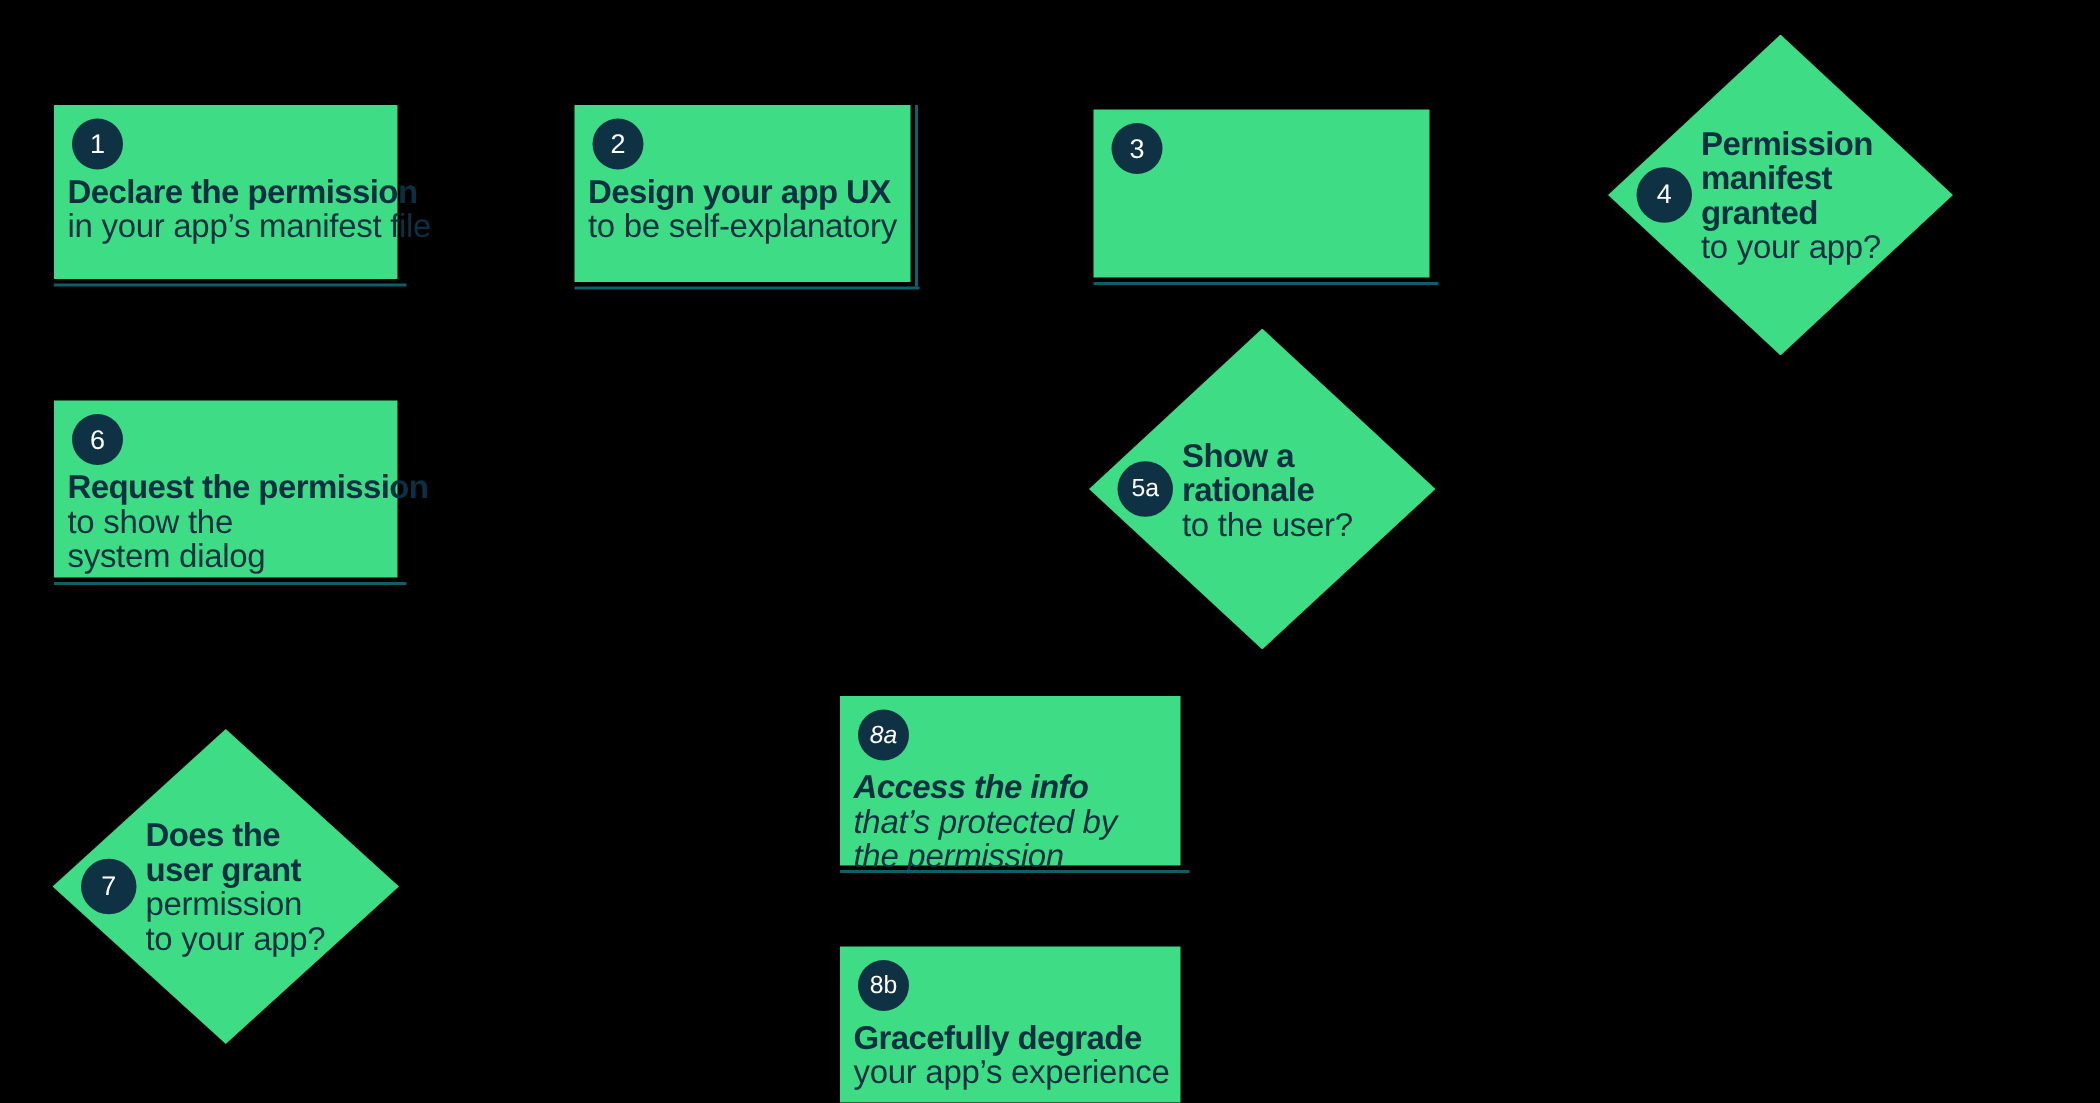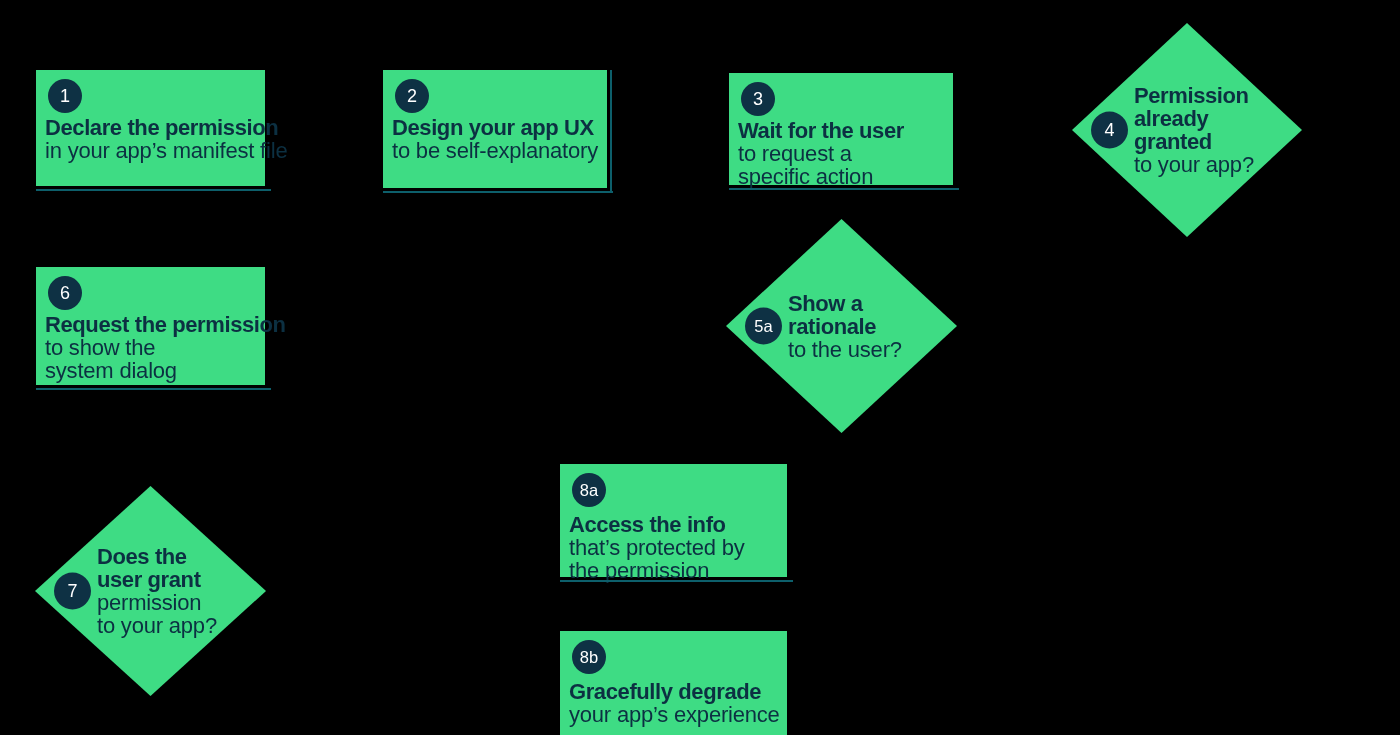--- a/index.html
+++ b/index.html
@@ -50,21 +50,21 @@
   }
   
   #n1 {left:36px; top:70px; width:229px;height:116px;}
   #n2 {left:383px;top:70px; width:224px;height:118px;}
   #n3 {left:729px;top:73px; width:224px;height:112px;}
   #n4 {left:1072px;top:23px;width:230px;height:214px;}
   #n5a{left:726px;top:219px;width:231px;height:214px;}
   #n5b{left:382px;top:268px;width:224px;height:116px;}
   #n6 {left:36px; top:267px;width:229px;height:118px;}
   #n7 {left:35px; top:486px;width:231px;height:210px;}
-  #n8a{left:560px;top:464px;width:227px;height:113px;}
+  #n8a{left:560px;top:464px;width:227px;height:113px;font-style:italic;}
   #n8b{left:560px;top:631px;width:227px;height:119px;}
   #n8a .text,#n8b .text{top:49px;}
   #n5a .badge,#n5b .badge,#n8a .badge,#n8b .badge{font-size:16.5px;}
 </style>
 </head>
 <body>
 
 <div class="canvas">
 
   <div class="node rect shadow-b" id="n1">
@@ -78,31 +78,26 @@
   <div class="node rect shadow-b shadow-r" id="n2">
     <span class="badge">2</span>
     <div class="text">
       <div class="line b">Design your app UX</div>
       <div class="line">to be self-explanatory</div>
     </div>
   </div>
 
   <div class="node rect shadow-b" id="n3">
     <span class="badge">3</span>
-    <div class="text">
-      <div class="line b">Wait for the user</div>
-      <div class="line">to request a</div>
-      <div class="line">specific action</div>
-    </div>
   </div>
 
   <div class="node diamond" id="n4">
     <span class="badge">4</span>
     <div class="line b">Permission</div>
-    <div class="line b">already</div>
+    <div class="line b">manifest</div>
     <div class="line b">granted</div>
     <div class="line">to your app?</div>
   </div>
 
   <div class="node diamond" id="n5a">
     <span class="badge">5a</span>
     <div class="line b">Show a</div>
     <div class="line b">rationale</div>
     <div class="line">to the user?</div>
   </div>

